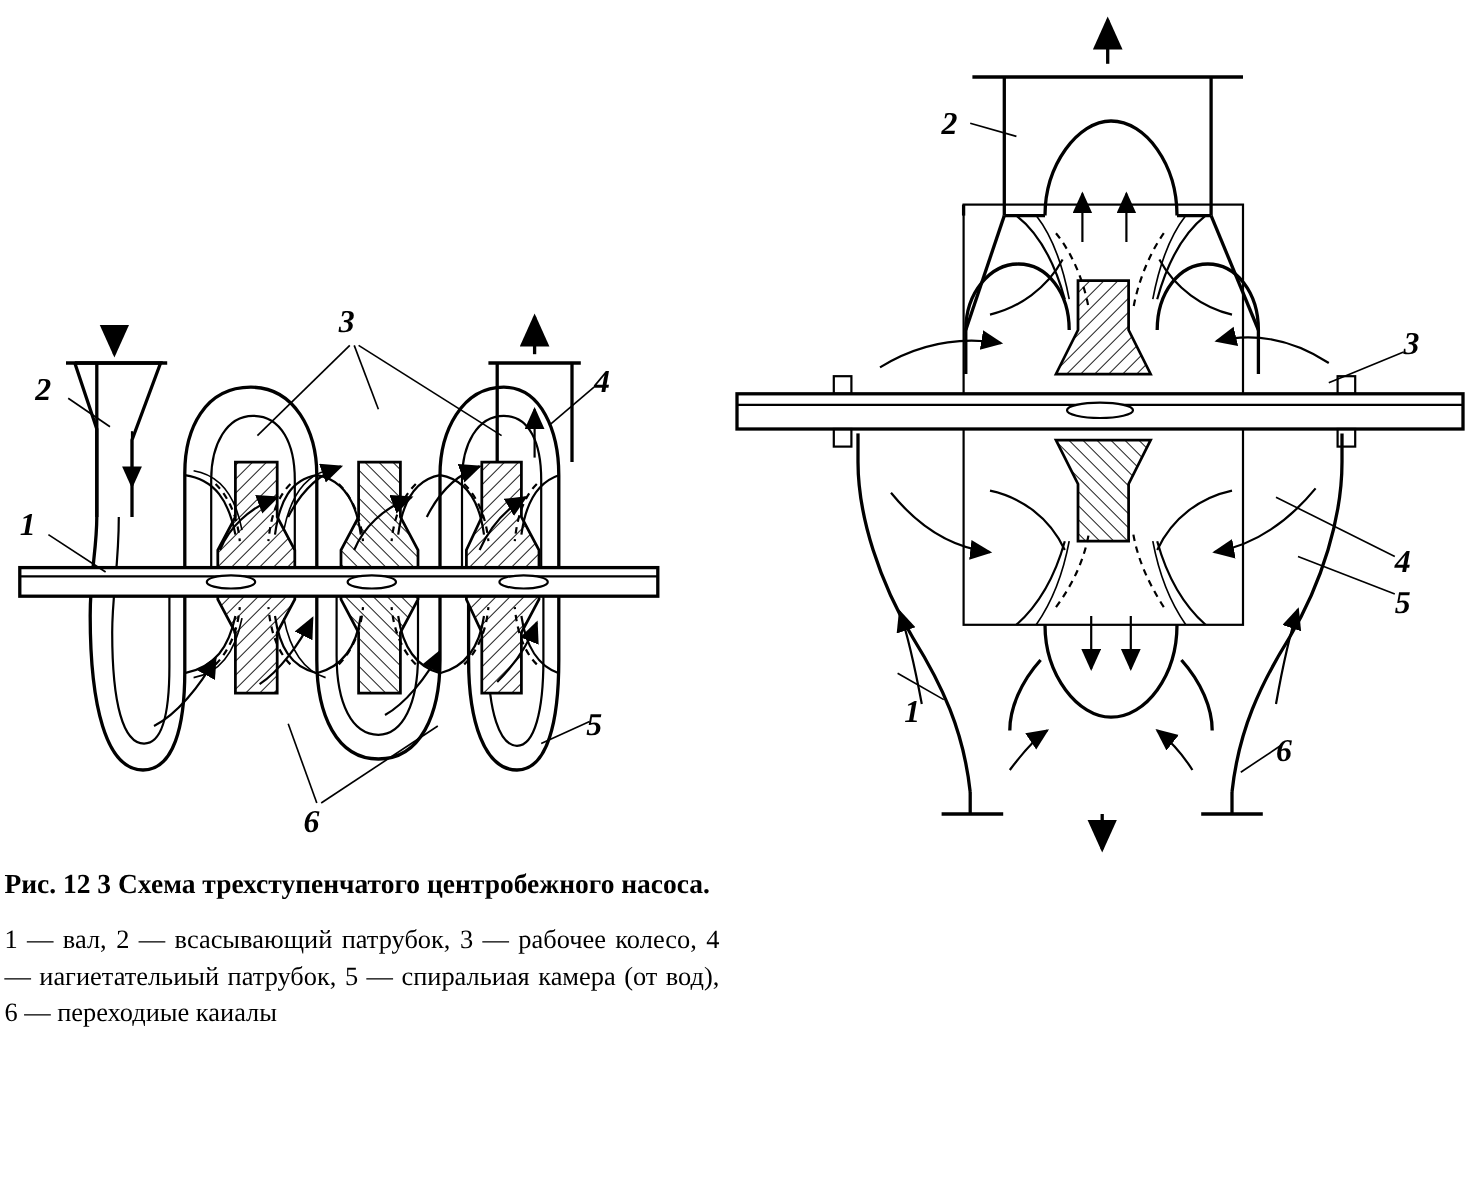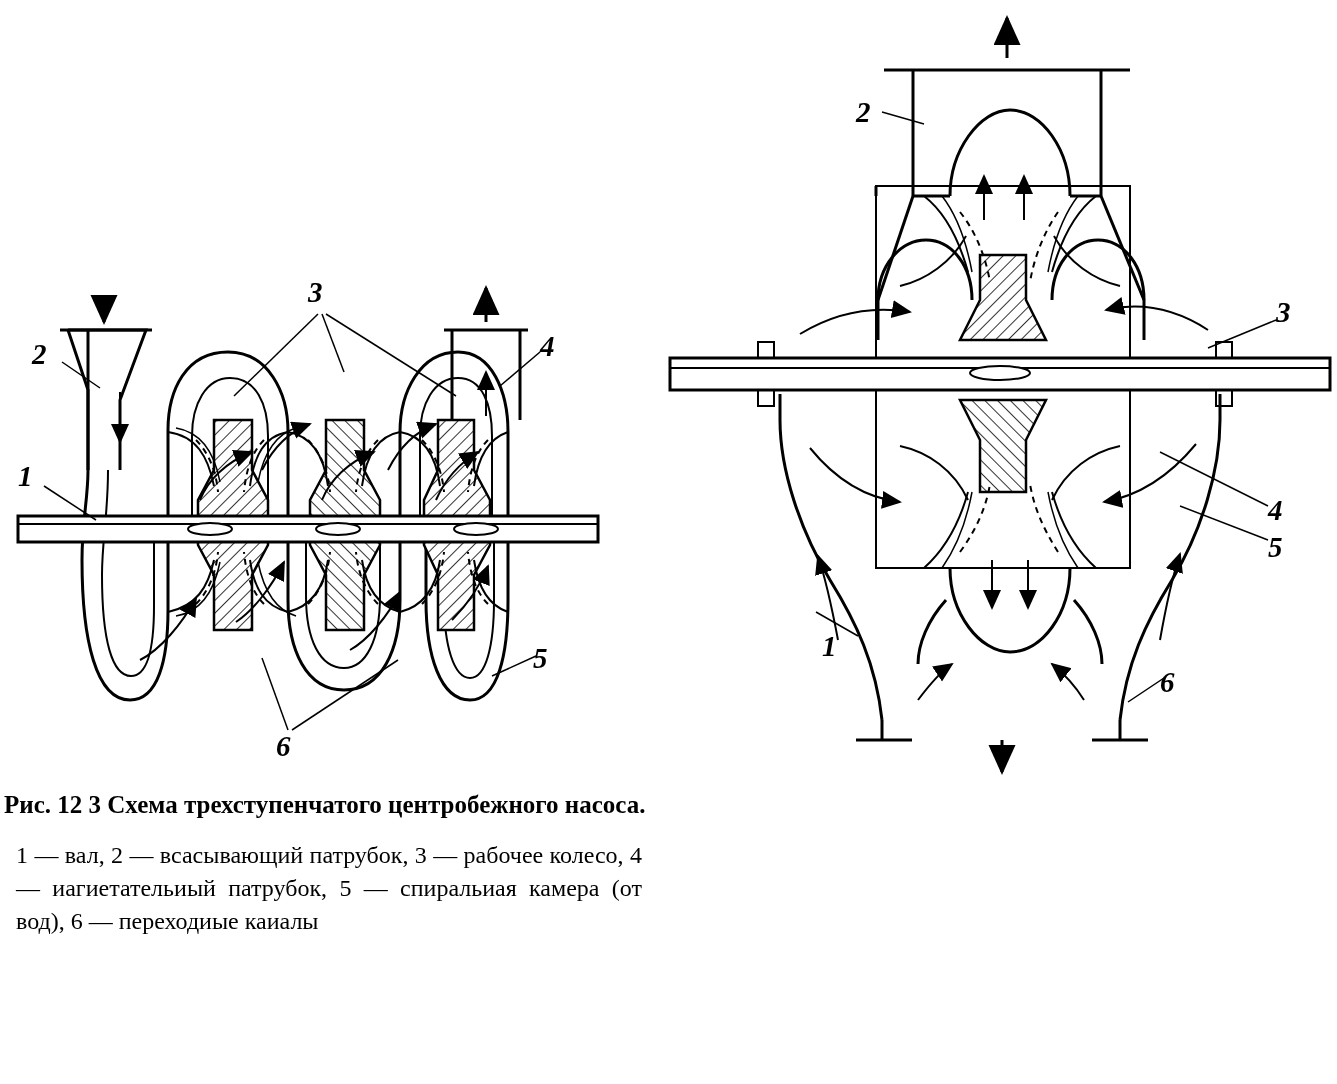--- a/index.html
+++ b/index.html
@@ -38,21 +38,21 @@
     font-weight: bold;
     line-height: 1.32;
     text-align: justify;
     margin: 0 0 18px 0;
   }
   #caption-left .cap-title { text-align: justify; }
   .cap-legend {
     font-size: 24px;
     line-height: 1.38;
     text-align: justify;
-    margin: 12px;
+    margin: 0;
   }
 
   svg { display: block; }
 
   .stroke { fill: none; stroke: #000; stroke-width: 3; }
   .thin { fill: none; stroke: #000; stroke-width: 2; }
   .thinner { fill: none; stroke: #000; stroke-width: 1.5; }
   .dashed { fill: none; stroke: #000; stroke-width: 2; stroke-dasharray: 6 5; }
   .lbl {
     font-family: "Liberation Serif", serif;

